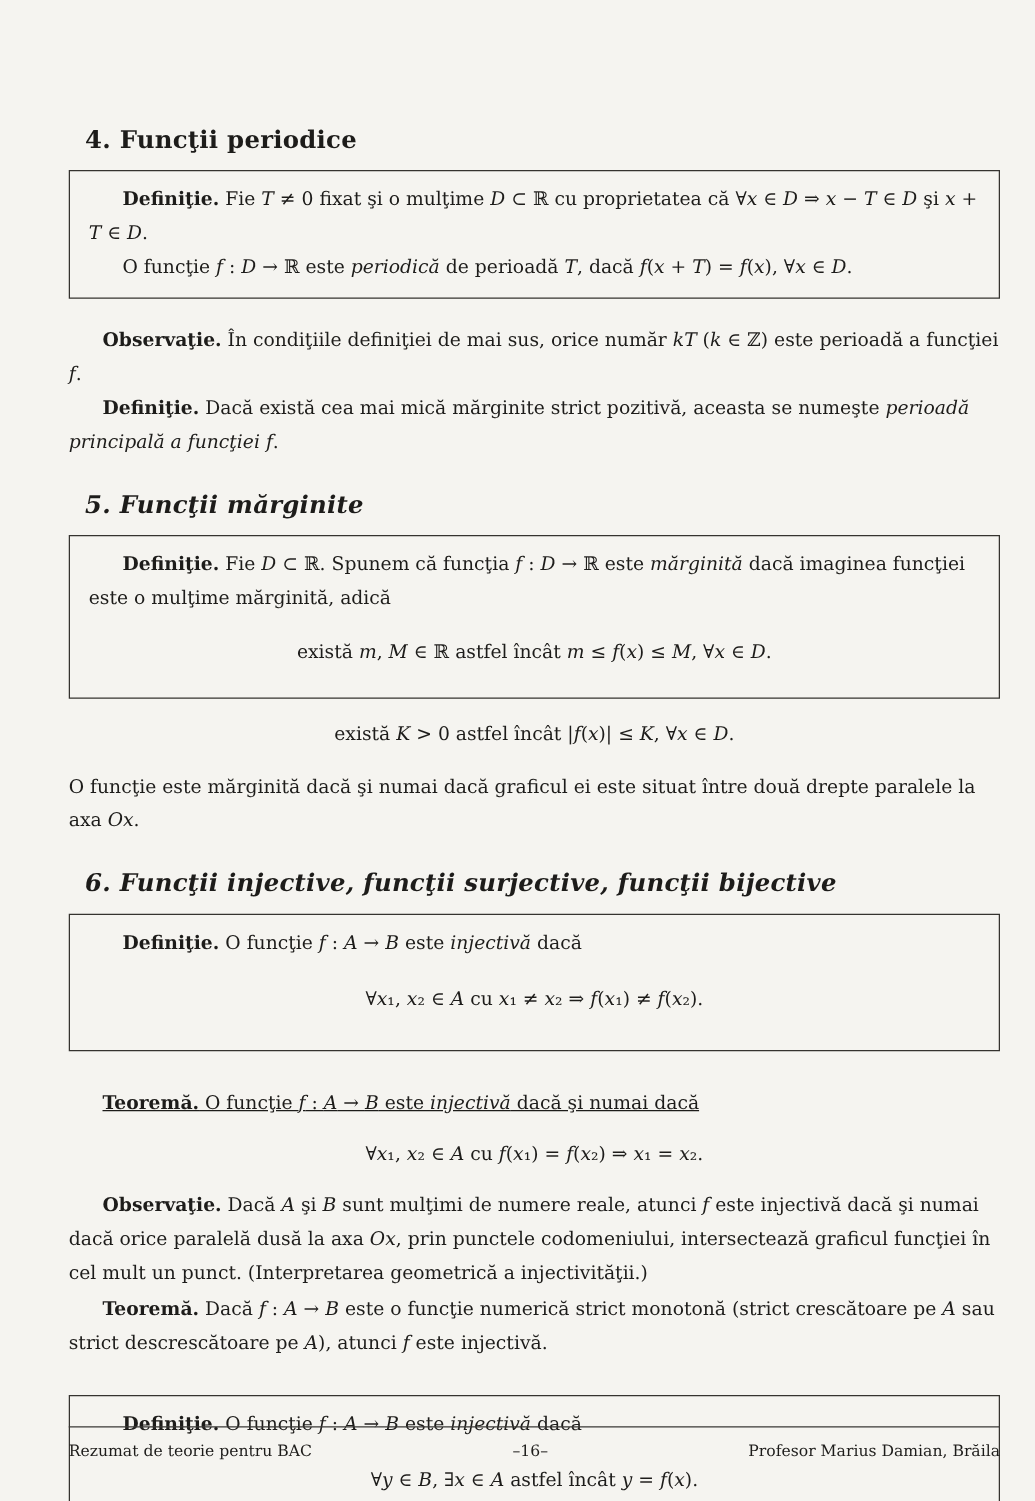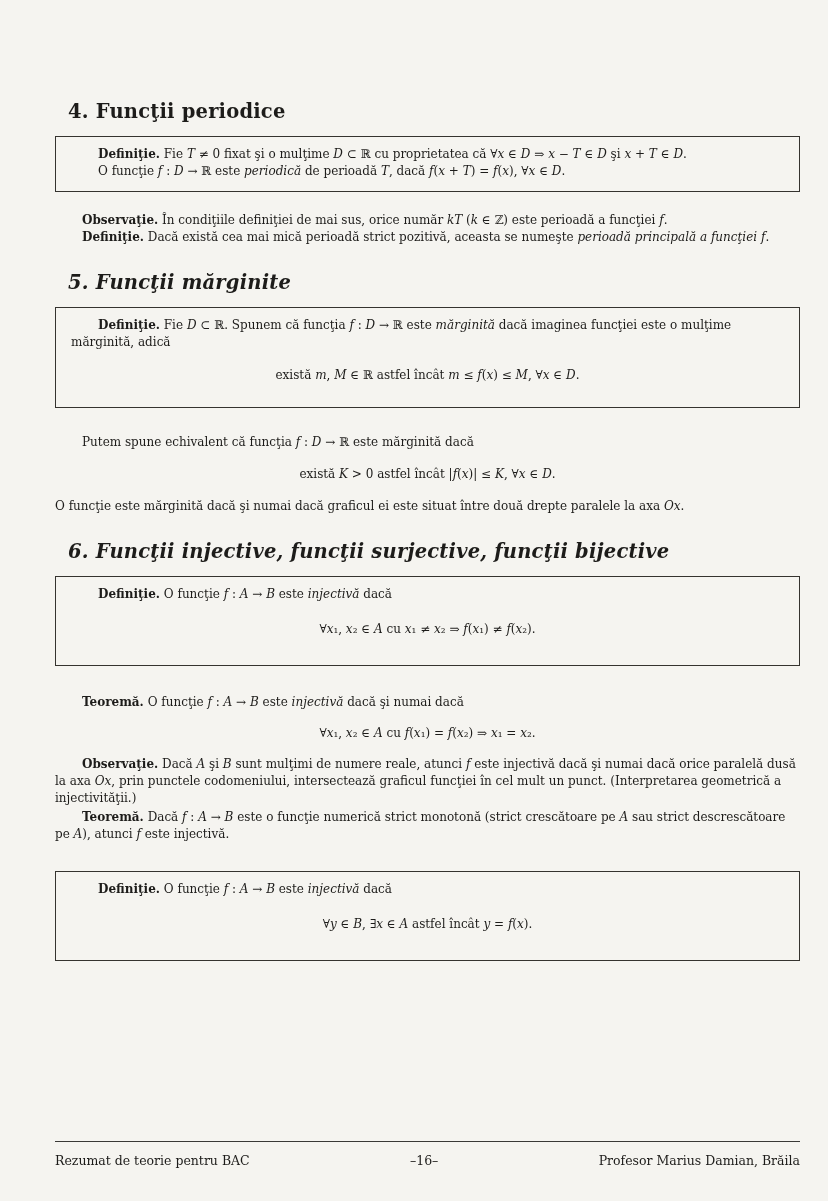--- a/index.html
+++ b/index.html
@@ -22,39 +22,39 @@
     letter-spacing:.2px;
     margin:0 0 13px 13px;
   }
   .heading.mt { margin-top:25px;font-style:italic; }
   .defbox {
     border:1.5px solid #35332f;
     padding:9px 15px 11px 15px;
     background:transparent;
   }
   .para {
-    font-size:12px;
-    line-height:17px;
+    font-size:15px;
+    line-height:27px;
     text-align:left;
   }
   .indent { text-indent:27px; }
   .formula {
     text-align:center;
     text-indent:0;
   }
   .s-b { font-weight:bold; }
   .s-i { font-style:italic; }
   
   .gap-after-box { margin-top:20px; }
   .box-formula { margin:16px 0 12px 0; }
   .mt-equiv { margin-top:26px; }
   .free-formula { margin:15px 0 15px 0; }
   .mt-graph { margin-top:13px; }
   .inj-formula { margin:18px 0 16px 0;text-align:center; }
-  .mt-teorema { margin-top:28px; }
+  .mt-teorema { margin-top:28px;text-decoration:underline; }
   .t1-formula { margin:14px 0 14px 0; }
   .mt-obs { margin-top:5px; }
   .mt-teorema2 { margin-top:2px; }
   .mt-box4 { margin-top:28px; }
   .footer {
     position:absolute;
     left:55px; right:28px;
     top:1141px;
   }
   .footer-rule {
@@ -76,30 +76,29 @@
 <div class="page">
 
   <h2 class="heading">4. Funcţii periodice</h2>
 
   <div class="defbox">
     <p class="para indent"><span class="s-b">Definiţie.</span><span>  Fie </span><span class="s-i">T</span><span> ≠ 0 fixat şi o mulţime </span><span class="s-i">D</span><span> ⊂ ℝ cu proprietatea că ∀</span><span class="s-i">x</span><span> ∈ </span><span class="s-i">D</span><span> ⇒ </span><span class="s-i">x</span><span> − </span><span class="s-i">T</span><span> ∈ </span><span class="s-i">D</span><span> şi </span><span class="s-i">x</span><span> + </span><span class="s-i">T</span><span> ∈ </span><span class="s-i">D</span><span>.</span></p>
     <p class="para indent"><span>O funcţie </span><span class="s-i">f</span><span> : </span><span class="s-i">D</span><span> → ℝ este </span><span class="s-i">periodică</span><span> de perioadă </span><span class="s-i">T</span><span>, dacă </span><span class="s-i">f</span><span>(</span><span class="s-i">x</span><span> + </span><span class="s-i">T</span><span>) = </span><span class="s-i">f</span><span>(</span><span class="s-i">x</span><span>), ∀</span><span class="s-i">x</span><span> ∈ </span><span class="s-i">D</span><span>.</span></p>
   </div>
 
   <p class="para indent gap-after-box"><span class="s-b">Observaţie.</span><span> În condiţiile definiţiei de mai sus, orice număr </span><span class="s-i">kT</span><span> (</span><span class="s-i">k</span><span> ∈ ℤ) este perioadă a funcţiei </span><span class="s-i">f</span><span>.</span></p>
-  <p class="para indent"><span class="s-b">Definiţie.</span><span> Dacă există cea mai mică perioadă strict pozitivă, aceasta se numeşte </span><span class="s-i">perioadă principală a funcţiei f</span><span>.</span></p>
+  <p class="para indent"><span class="s-b">Definiţie.</span><span> Dacă există cea mai mică mărginite strict pozitivă, aceasta se numeşte </span><span class="s-i">perioadă principală a funcţiei f</span><span>.</span></p>
 
   <h2 class="heading mt">5. Funcţii mărginite</h2>
 
   <div class="defbox">
     <p class="para indent"><span class="s-b">Definiţie.</span><span> Fie </span><span class="s-i">D</span><span> ⊂ ℝ. Spunem că funcţia </span><span class="s-i">f</span><span> : </span><span class="s-i">D</span><span> → ℝ este </span><span class="s-i">mărginită</span><span> dacă imaginea funcţiei este o mulţime mărginită, adică</span></p>
     <p class="para formula box-formula"><span>există </span><span class="s-i">m</span><span>, </span><span class="s-i">M</span><span> ∈ ℝ astfel încât </span><span class="s-i">m</span><span> ≤ </span><span class="s-i">f</span><span>(</span><span class="s-i">x</span><span>) ≤ </span><span class="s-i">M</span><span>, ∀</span><span class="s-i">x</span><span> ∈ </span><span class="s-i">D</span><span>.</span></p>
   </div>
 
-  <p class="para indent mt-equiv"><span>Putem spune echivalent că funcţia </span><span class="s-i">f</span><span> : </span><span class="s-i">D</span><span> → ℝ este mărginită dacă</span></p>
   <p class="para formula free-formula"><span>există </span><span class="s-i">K</span><span> &gt; 0 astfel încât |</span><span class="s-i">f</span><span>(</span><span class="s-i">x</span><span>)| ≤ </span><span class="s-i">K</span><span>, ∀</span><span class="s-i">x</span><span> ∈ </span><span class="s-i">D</span><span>.</span></p>
   <p class="para mt-graph"><span>O funcţie este mărginită dacă şi numai dacă graficul ei este situat între două drepte paralele la axa </span><span class="s-i">Ox</span><span>.</span></p>
 
   <h2 class="heading mt">6. Funcţii injective, funcţii surjective, funcţii bijective</h2>
 
   <div class="defbox">
     <p class="para indent"><span class="s-b">Definiţie.</span><span> O funcţie </span><span class="s-i">f</span><span> : </span><span class="s-i">A</span><span> → </span><span class="s-i">B</span><span> este </span><span class="s-i">injectivă</span><span> dacă</span></p>
     <p class="para formula inj-formula"><span>∀</span><span class="s-i">x</span><span>₁, </span><span class="s-i">x</span><span>₂ ∈ </span><span class="s-i">A</span><span> cu </span><span class="s-i">x</span><span>₁ ≠ </span><span class="s-i">x</span><span>₂ ⇒ </span><span class="s-i">f</span><span>(</span><span class="s-i">x</span><span>₁) ≠ </span><span class="s-i">f</span><span>(</span><span class="s-i">x</span><span>₂).</span></p>
   </div>
 

